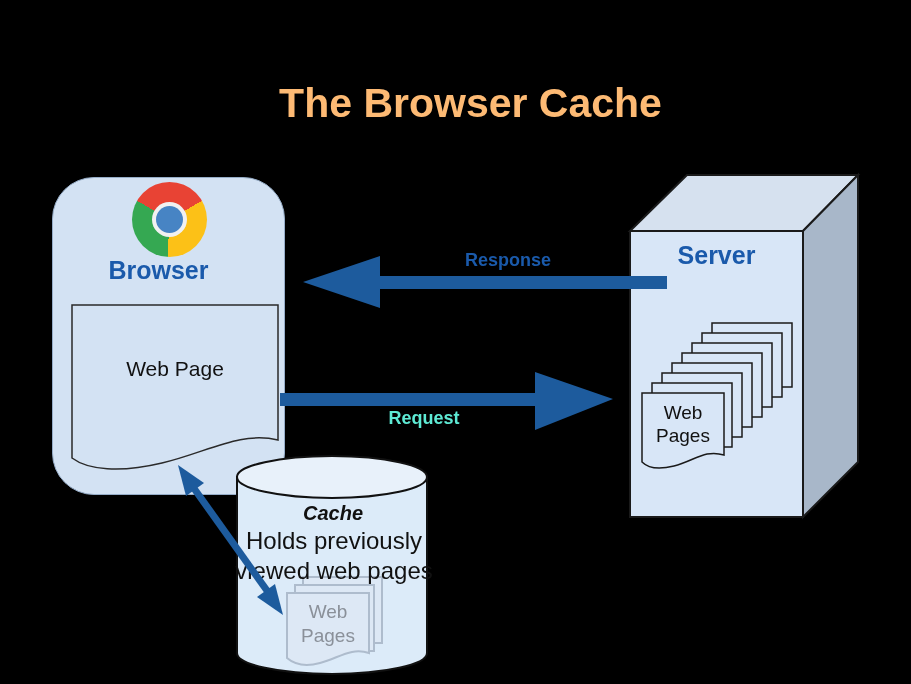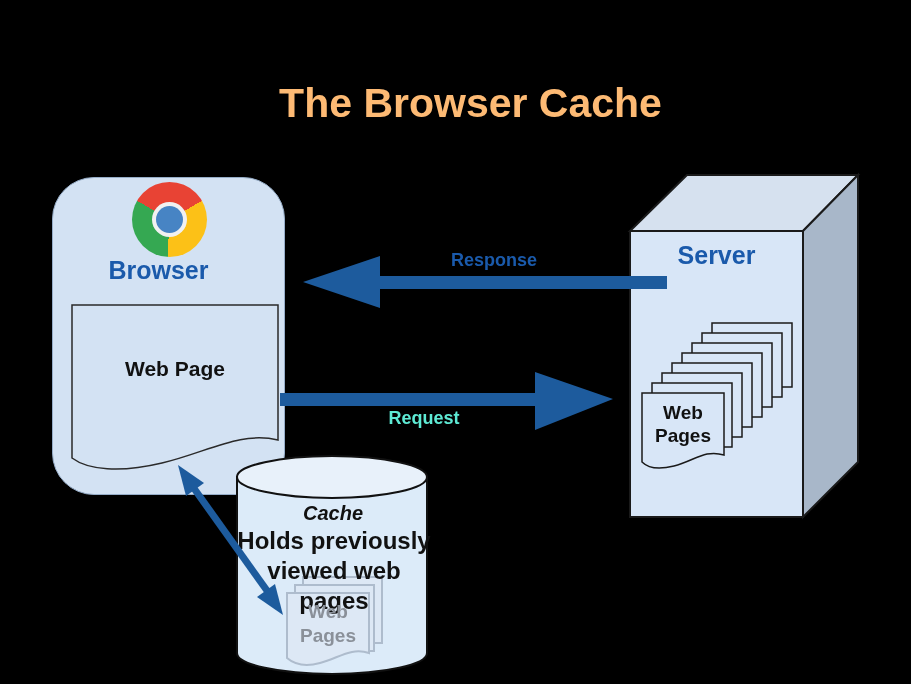--- a/index.html
+++ b/index.html
@@ -17,21 +17,20 @@
   }
   .layer {
     position: absolute;
     left: 0;
     top: 0;
   }
   .txt {
     position: absolute;
     text-align: center;
     color: #111111;
-    font-weight: bold;
   }
   .page-title {
     left: 0;
     top: 80;
     top: 80px;
     width: 911px;
     text-indent: 30px;
     font-size: 41px;
     font-weight: bold;
     color: #fdba74;
@@ -94,21 +93,21 @@
   }
   .cache-pages-label {
     left: 287px;
     top: 600px;
     width: 82px;
     font-size: 19px;
     line-height: 24px;
     color: #8a9099;
   }
   .response-label {
-    left: 424px;
+    left: 438px;
     top: 250px;
     width: 140px;
     font-size: 18px;
     font-weight: bold;
     color: #1a5aab;
   }
   .request-label {
     left: 354px;
     top: 408px;
     width: 140px;

